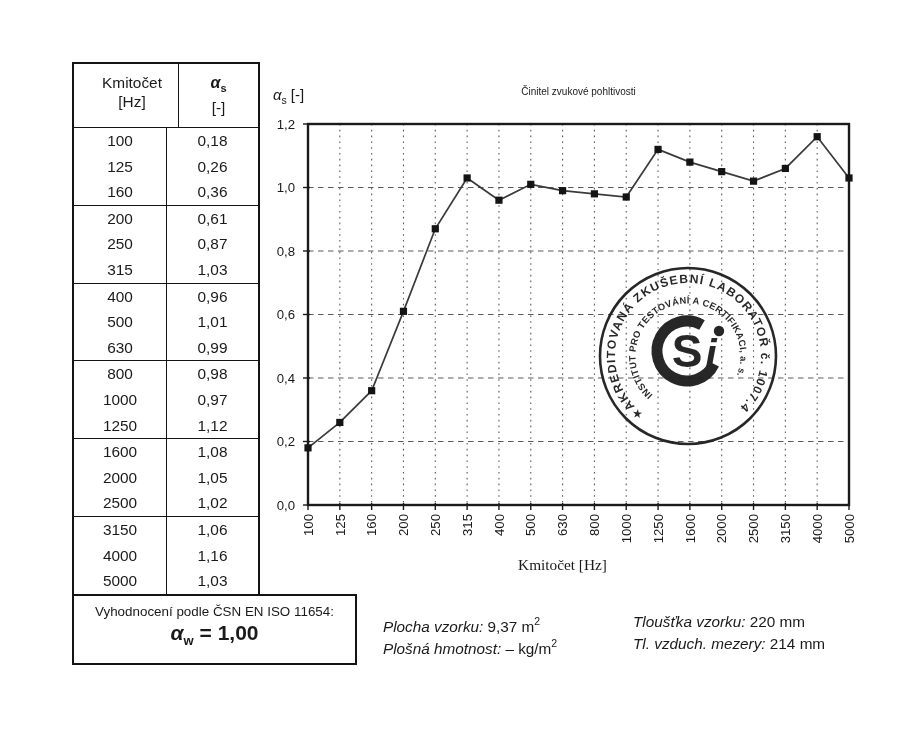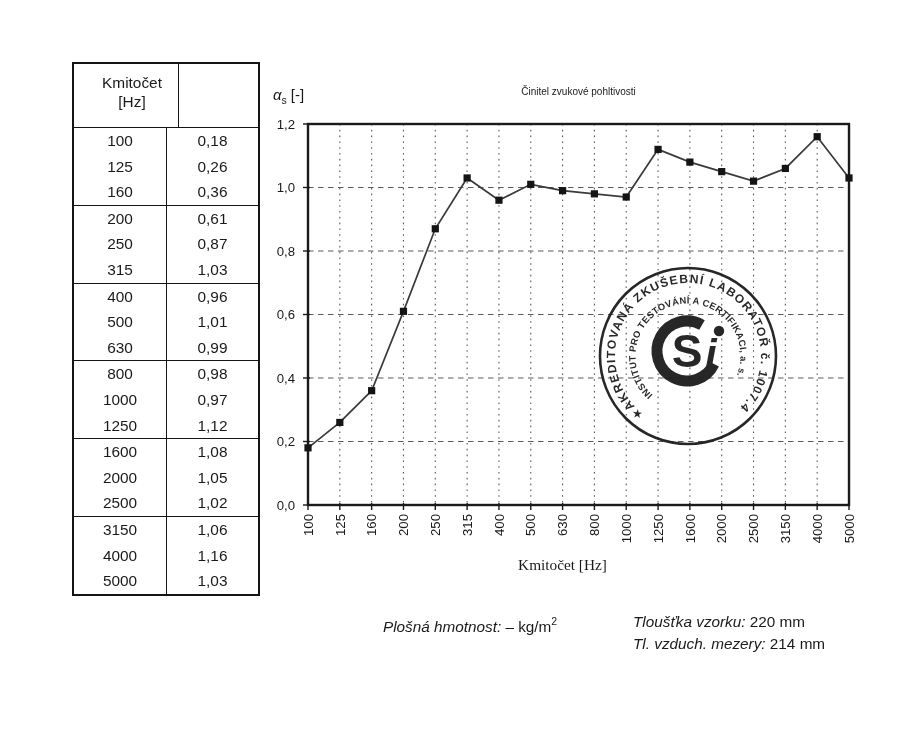--- a/index.html
+++ b/index.html
@@ -48,20 +48,24 @@
 <body>
 
 <div class="page">
 
   <div class="freq-table">
     <div class="thead">
       <div class="th th1">
         <span>Kmitočet</span><br>
         <span>[Hz]</span>
       </div>
+      <div class="th th2">
+        <span class="alpha-sym">α</span><sub class="alpha-sub">s</sub><br>
+        <span>[-]</span>
+      </div>
     </div>
     <div id="table-body">
         <div class="tr">
           <div class="td td1">100</div>
           <div class="td td2">0,18</div>
         </div>
         <div class="tr">
           <div class="td td1">125</div>
           <div class="td td2">0,26</div>
         </div>
@@ -125,28 +129,38 @@
           <div class="td td1">4000</div>
           <div class="td td2">1,16</div>
         </div>
         <div class="tr">
           <div class="td td1">5000</div>
           <div class="td td2">1,03</div>
         </div>
       </div>
   </div>
 
+  <div class="eval-box">
+    <div class="eval-line1">Vyhodnocení podle ČSN EN ISO 11654:</div>
+    <div class="eval-line2">
+      <i>α</i><sub>w</sub><span class="eval-value">= 1,00</span>
+    </div>
+  </div>
 
   <div class="chart-title">Činitel zvukové pohltivosti</div>
   <div class="y-axis-label">
     <i>α</i><sub>s</sub><span class="unit">[-]</span>
   </div>
   <div class="x-axis-label">Kmitočet [Hz]</div>
 
   <div class="info-block info-left">
+    <div class="info-row">
+      <span class="lbl">Plocha vzorku:</span>
+      <span class="val">9,37 m</span><sup>2</sup>
+    </div>
     <div class="info-row">
       <span class="lbl">Plošná hmotnost:</span>
       <span class="val">– kg/m</span><sup>2</sup>
     </div>
   </div>
   <div class="info-block info-right">
     <div class="info-row">
       <span class="lbl">Tloušťka vzorku:</span>
       <span class="val">220 mm</span>
     </div>

